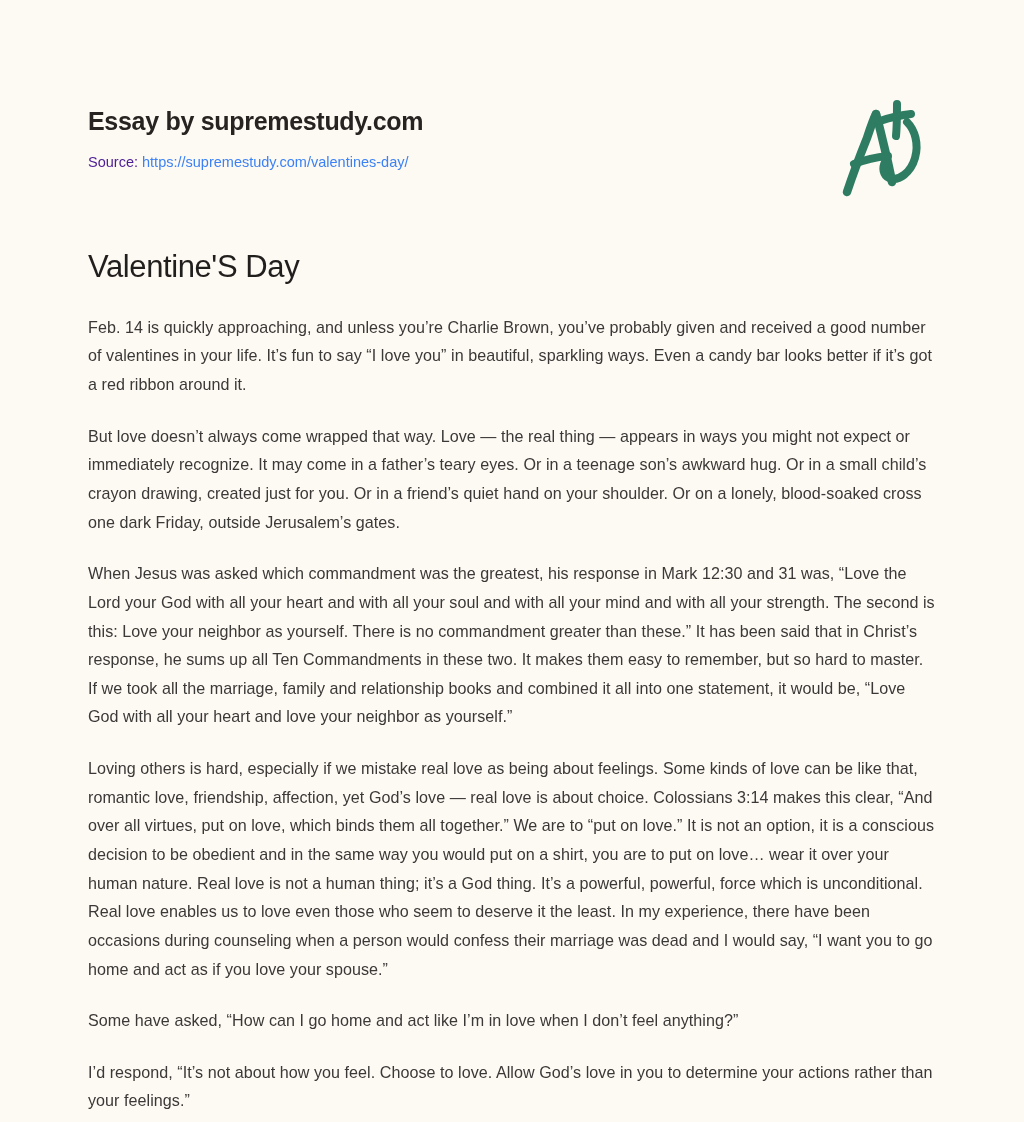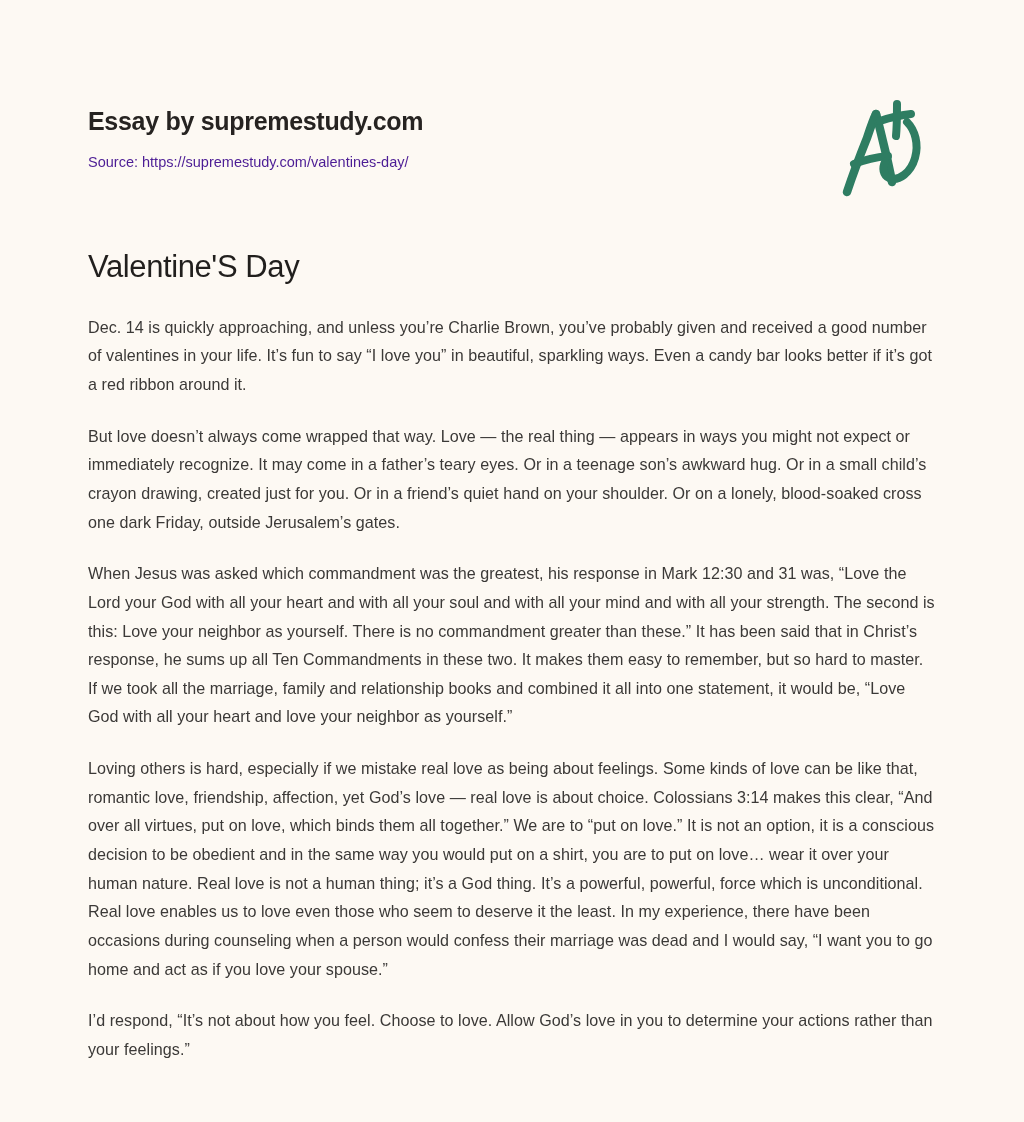--- a/index.html
+++ b/index.html
@@ -54,21 +54,21 @@
     font-size: 14.5px;
     line-height: 1.3;
     white-space: nowrap;
   }
 
   .source-label {
     color: #4c1d95;
   }
 
   .source-url {
-    color: #4c1d95;
+    color: #3b82f6;
     text-decoration: none;
   }
 
   
   .logo {
     position: absolute;
     right: 89px;
     top: 56px;
     width: 98px;
     height: 106px;
@@ -142,22 +142,23 @@
         <path d="M70 26 C78 34, 82 48, 78 62 C74 76, 62 86, 52 82 C46 79, 45 72, 48 66" stroke-width="8"></path>
       </svg>
     </div>
 
   </div>
 
   <div class="article">
     <h1 class="article-title">Valentine'S Day</h1>
 
     <div class="article-body">
-      <p>Dec. 14 is quickly approaching, and unless you’re Charlie Brown, you’ve probably given and received a good number of valentines in your life. It’s fun to say “I love you” in beautiful, sparkling ways. Even a candy bar looks better if it’s got a red ribbon around it.</p>
+      <p>Feb. 14 is quickly approaching, and unless you’re Charlie Brown, you’ve probably given and received a good number of valentines in your life. It’s fun to say “I love you” in beautiful, sparkling ways. Even a candy bar looks better if it’s got a red ribbon around it.</p>
       <p>But love doesn’t always come wrapped that way. Love — the real thing — appears in ways you might not expect or immediately recognize. It may come in a father’s teary eyes. Or in a teenage son’s awkward hug. Or in a small child’s crayon drawing, created just for you. Or in a friend’s quiet hand on your shoulder. Or on a lonely, blood-soaked cross one dark Friday, outside Jerusalem’s gates.</p>
       <p>When Jesus was asked which commandment was the greatest, his response in Mark 12:30 and 31 was, “Love the Lord your God with all your heart and with all your soul and with all your mind and with all your strength. The second is this: Love your neighbor as yourself. There is no commandment greater than these.” It has been said that in Christ’s response, he sums up all Ten Commandments in these two. It makes them easy to remember, but so hard to master. If we took all the marriage, family and relationship books and combined it all into one statement, it would be, “Love God with all your heart and love your neighbor as yourself.”</p>
       <p>Loving others is hard, especially if we mistake real love as being about feelings. Some kinds of love can be like that, romantic love, friendship, affection, yet God’s love — real love is about choice. Colossians 3:14 makes this clear, “And over all virtues, put on love, which binds them all together.” We are to “put on love.” It is not an option, it is a conscious decision to be obedient and in the same way you would put on a shirt, you are to put on love… wear it over your human nature. Real love is not a human thing; it’s a God thing. It’s a powerful, powerful, force which is unconditional. Real love enables us to love even those who seem to deserve it the least. In my experience, there have been occasions during counseling when a person would confess their marriage was dead and I would say, “I want you to go home and act as if you love your spouse.”</p>
+      <p>Some have asked, “How can I go home and act like I’m in love when I don’t feel anything?”</p>
       <p>I’d respond, “It’s not about how you feel. Choose to love. Allow God’s love in you to determine your actions rather than your feelings.”</p>
 
     </div>
   </div>
 
 </div>
 
 </body></html>

